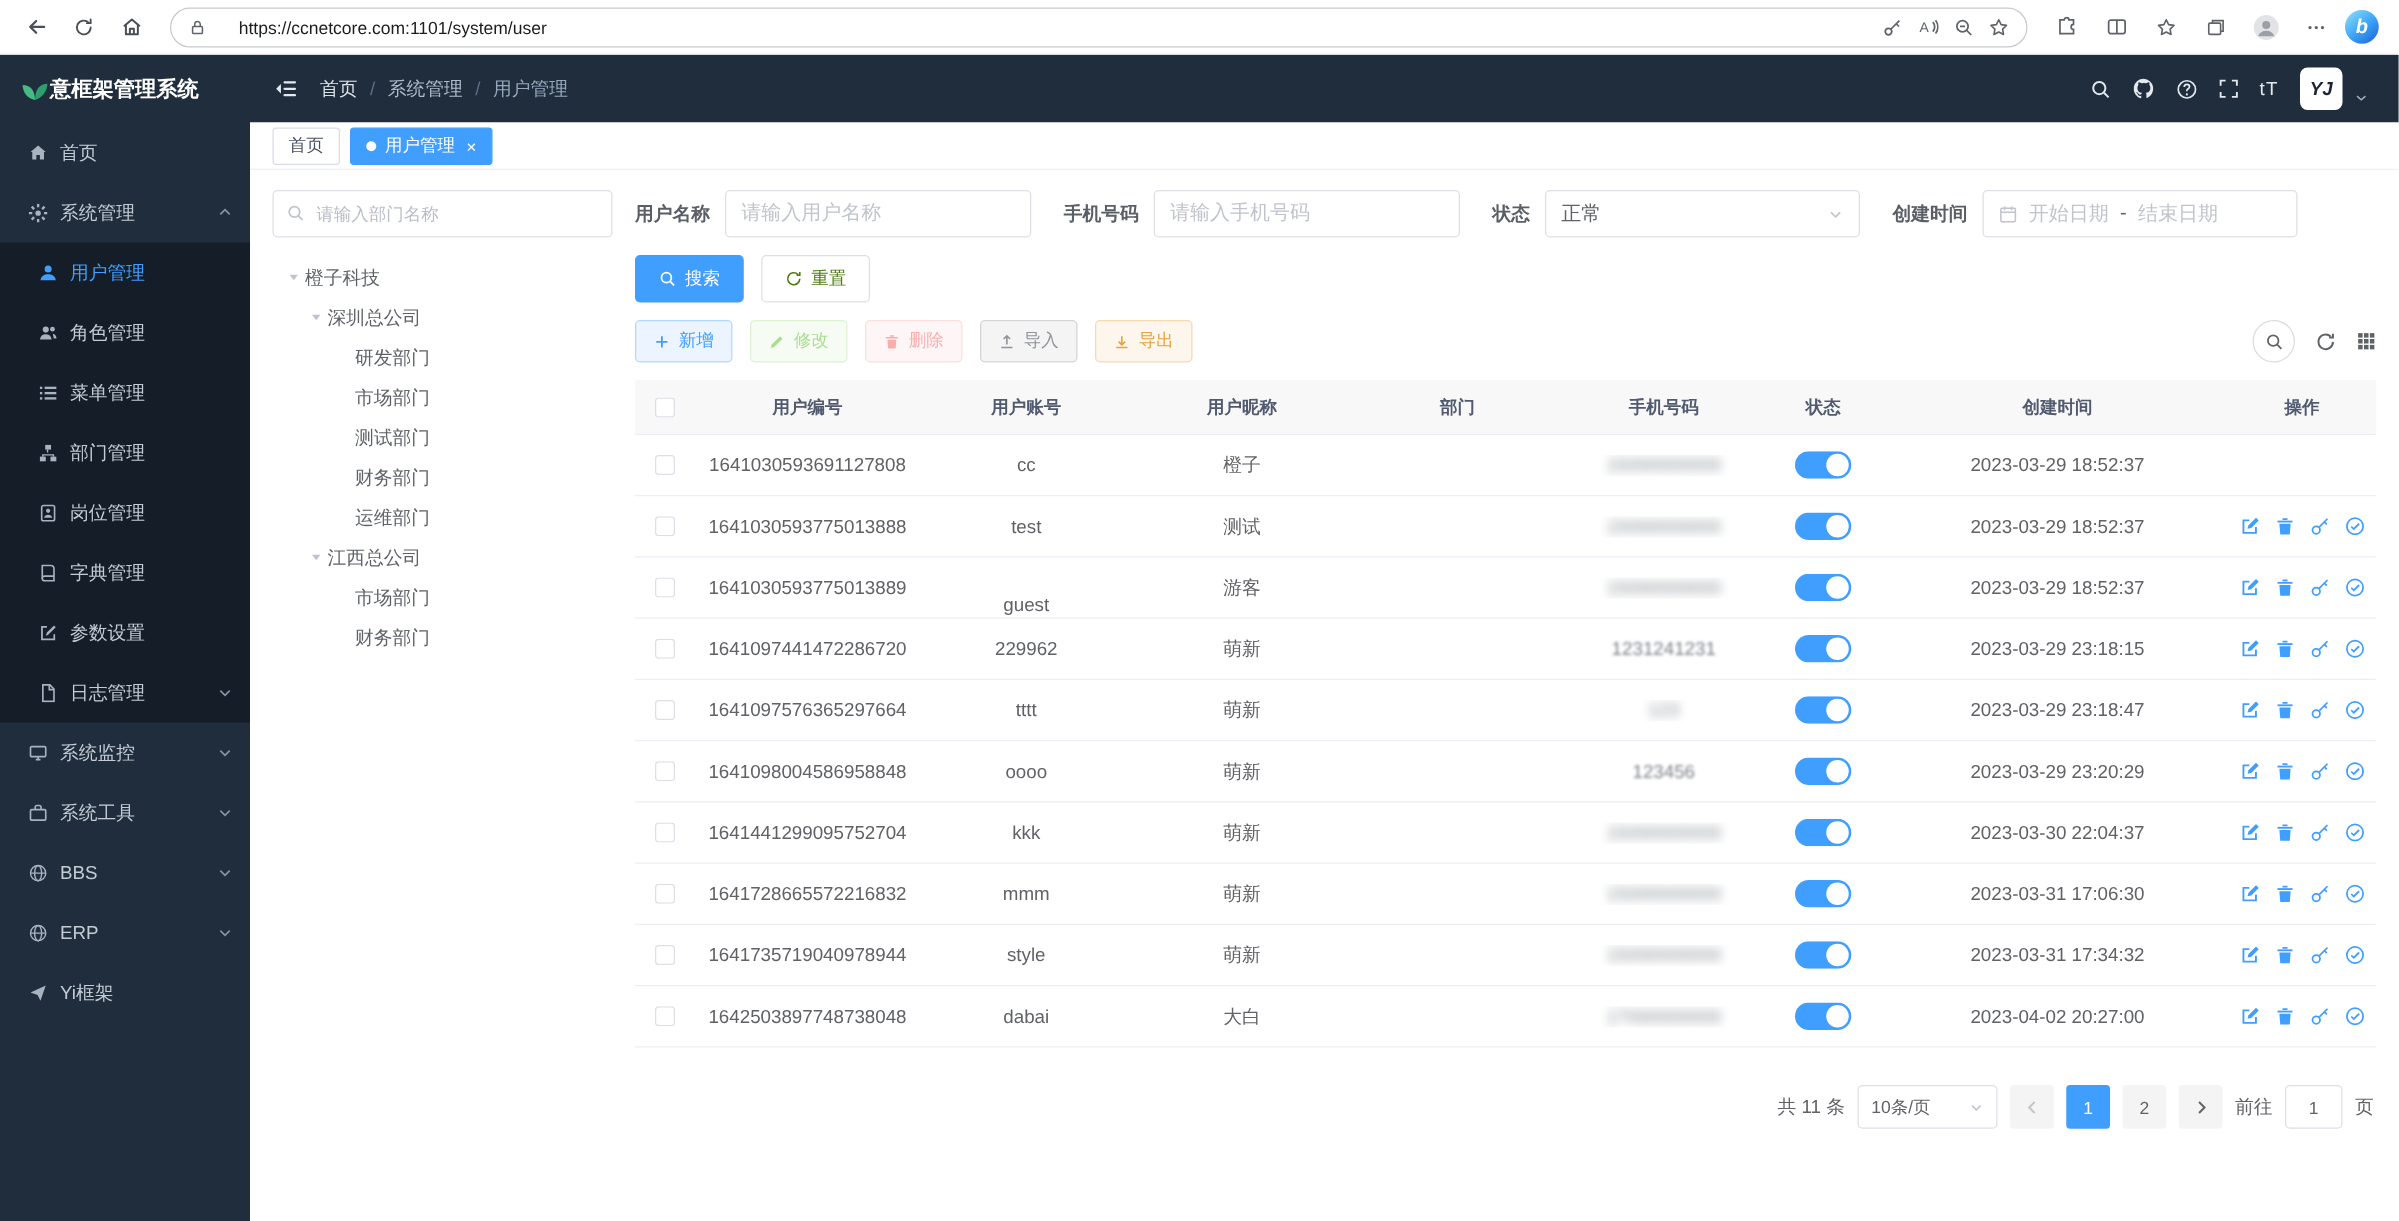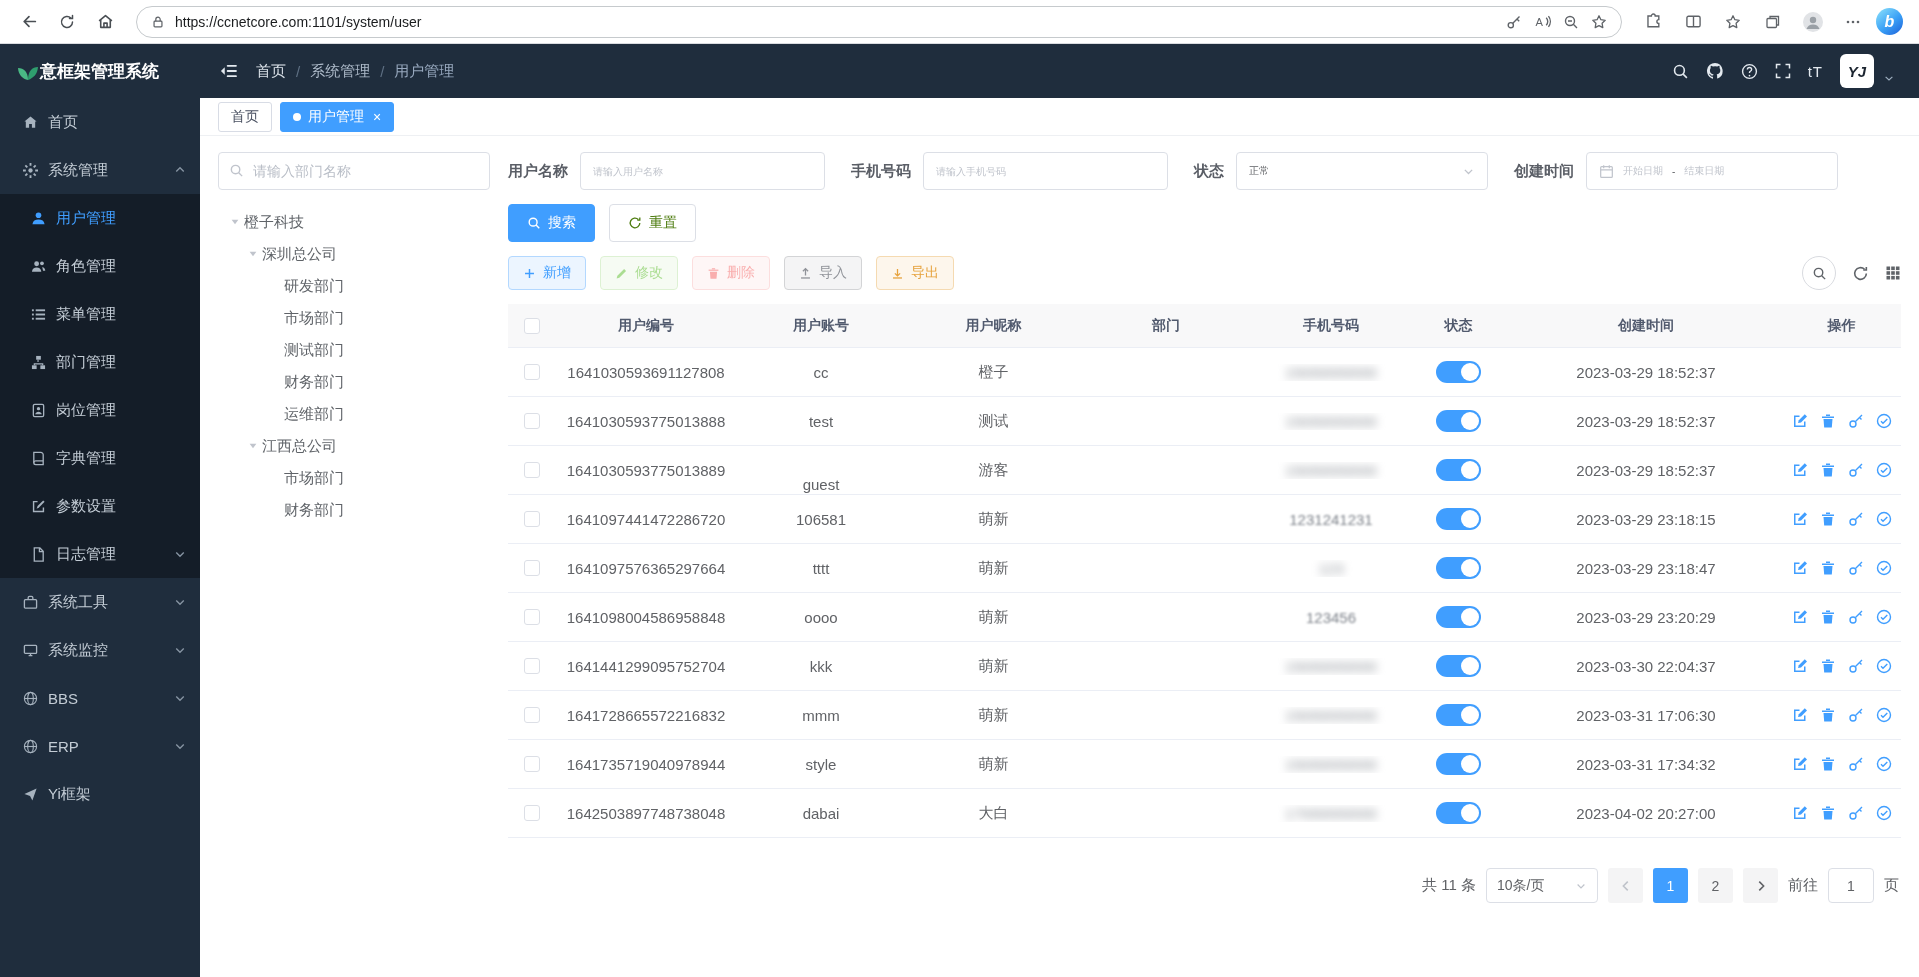--- a/index.html
+++ b/index.html
@@ -6,21 +6,21 @@
 html,body{width:1919px;height:977px;overflow:hidden}
 body{font-family:"Liberation Sans","DejaVu Sans",sans-serif;background:#fff;color:#606266}
 .screen{width:1919px;height:977px;display:flex;flex-direction:column}
 .ic{display:inline-flex;align-items:center;justify-content:center}
 .ic svg{display:block}
 input{font-family:inherit}
 
 
 .browser{height:44px;flex:0 0 44px;display:flex;align-items:center;background:#fff;border-bottom:1px solid #dadce0;padding:0 12px;gap:4px}
 .bicon{width:34px;height:34px;border-radius:6px;display:flex;align-items:center;justify-content:center;cursor:pointer}
-.urlpill{flex:1;height:32px;border:1px solid #c6cacd;border-radius:16px;display:flex;align-items:center;padding:0 14px;gap:10px;margin:0 10px;background:#fff}
+.urlpill{flex:1;height:32px;border:1px solid #c6cacd;border-radius:16px;display:flex;align-items:center;padding:0 14px;gap:26px;margin:0 10px;background:#fff}
 .urlpill input{border:0;outline:0;flex:1;font-size:14px;color:#1b1d1f;background:transparent}
 .pill-icons{display:flex;align-items:center;gap:12px}
 .btools{display:flex;align-items:center;gap:6px;padding-right:4px}
 .copilot{width:27px;height:27px;border-radius:50%;background:linear-gradient(140deg,#8fe4fb 0%,#3aa0f6 55%,#1c5fd8 100%);color:#fff;font-weight:bold;font-style:italic;display:flex;align-items:center;justify-content:center;font-size:16px;cursor:pointer}
 
 
 .app{flex:1;display:flex;min-height:0}
 .sidebar{width:200px;flex:0 0 200px;background:#1f2d3d;color:#bfc8d2;overflow:hidden}
 .logo{height:54px;display:flex;align-items:center;padding-left:16px;color:#fff;font-size:17px;font-weight:bold;white-space:nowrap}
 .snav{font-size:15px}
@@ -67,21 +67,21 @@
 .tcaret{width:18px;color:#c0c4cc;display:inline-flex;align-items:center}
 .tcaret.empty{width:18px}
 
 .table-panel{flex:1;min-width:0}
 
 
 .filters{display:flex;align-items:center}
 .fgroup{display:flex;align-items:center;gap:12px;margin-right:26px}
 .fgroup:last-child{margin-right:0}
 .flabel{font-size:15px;color:#5a5e66;font-weight:bold;white-space:nowrap}
-.finput{height:38px;border:1px solid #dcdfe6;border-radius:4px;background:#fff;display:flex;align-items:center;padding:2px 12px;font-size:10px;color:#606266}
+.finput{height:38px;border:1px solid #dcdfe6;border-radius:4px;background:#fff;display:flex;align-items:center;padding:2px 12px;font-size:16px;color:#606266}
 input.finput{outline:none}
 input.finput::placeholder{color:#c0c4cc}
 .w245{width:245px}
 .fselect{width:252px;justify-content:space-between;cursor:pointer}
 .fdate{width:252px;gap:9px;cursor:pointer}
 .fdate .ph{color:#c0c4cc}
 .fdate .dash{color:#606266}
 
 
 .btnrow{margin-top:14px;display:flex;gap:14px}
@@ -343,39 +343,39 @@
               <span class="chev ic">
                 <svg width="12" height="12" viewBox="0 0 16 16" fill="none" stroke="currentColor" stroke-width="1.8">
                   <path d="M3 6l5 5 5-5"></path>
                 </svg>
               </span>
             </div>
           </div>
           <div class="snav-item">
             <span class="ic sic">
               <svg width="15" height="15" viewBox="0 0 16 16" fill="none" stroke="currentColor" stroke-width="1.4">
-                <rect x="1.5" y="5" width="13" height="9" rx="1"></rect>
-                <path d="M5.5 5V3a1.5 1.5 0 0 1 1.5-1.5h2A1.5 1.5 0 0 1 10.5 3v2"></path>
-              </svg>
-            </span>
-            <span class="slabel">系统工具</span>
+                <rect x="1.5" y="2.5" width="13" height="8.5" rx="1"></rect>
+                <path d="M6 13.5h4M8 11v2.5"></path>
+              </svg>
+            </span>
+            <span class="slabel">系统监控</span>
             <span class="chev ic">
               <svg width="12" height="12" viewBox="0 0 16 16" fill="none" stroke="currentColor" stroke-width="1.8">
                 <path d="M3 6l5 5 5-5"></path>
               </svg>
             </span>
           </div>
           <div class="snav-item">
             <span class="ic sic">
               <svg width="15" height="15" viewBox="0 0 16 16" fill="none" stroke="currentColor" stroke-width="1.4">
-                <rect x="1.5" y="2.5" width="13" height="8.5" rx="1"></rect>
-                <path d="M6 13.5h4M8 11v2.5"></path>
-              </svg>
-            </span>
-            <span class="slabel">系统监控</span>
+                <rect x="1.5" y="5" width="13" height="9" rx="1"></rect>
+                <path d="M5.5 5V3a1.5 1.5 0 0 1 1.5-1.5h2A1.5 1.5 0 0 1 10.5 3v2"></path>
+              </svg>
+            </span>
+            <span class="slabel">系统工具</span>
             <span class="chev ic">
               <svg width="12" height="12" viewBox="0 0 16 16" fill="none" stroke="currentColor" stroke-width="1.8">
                 <path d="M3 6l5 5 5-5"></path>
               </svg>
             </span>
           </div>
           <div class="snav-item">
             <span class="ic sic">
               <svg width="15" height="15" viewBox="0 0 16 16" fill="none" stroke="currentColor" stroke-width="1.2">
                 <circle cx="8" cy="8" r="6.5"></circle>
@@ -795,21 +795,21 @@
                       <path d="M5 8.2l2 2L11.3 6"></path>
                     </svg>
                   </span>
                 </div>
               </div>
               <div class="trow">
                 <div class="tcell" style="width: 48px;">
                   <span class="cb"></span>
                 </div>
                 <div class="tcell" style="width: 180px;">1641097441472286720</div>
-                <div class="tcell" style="width: 170px;">106581</div>
+                <div class="tcell" style="width: 170px;">229962</div>
                 <div class="tcell" style="width: 175px;">萌新</div>
                 <div class="tcell" style="width: 170px;"></div>
                 <div class="tcell" style="width: 160px;">
                   <span class="blur-light">1231241231</span>
                 </div>
                 <div class="tcell" style="width: 95px;">
                   <span class="switch on"></span>
                 </div>
                 <div class="tcell" style="width: 280px;">2023-03-29 23:18:15</div>
                 <div class="tcell" style="width: 111px;">

